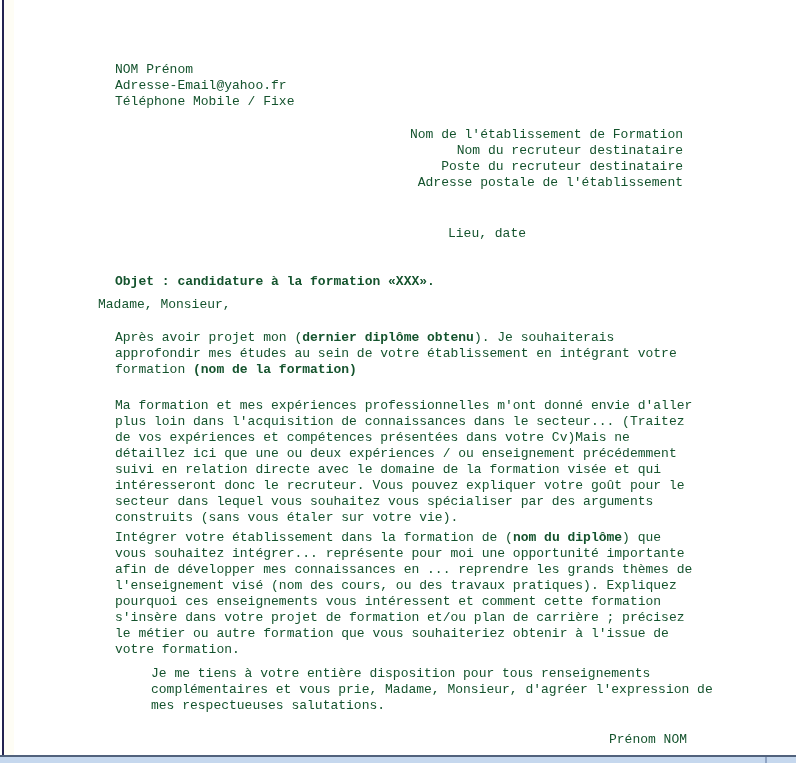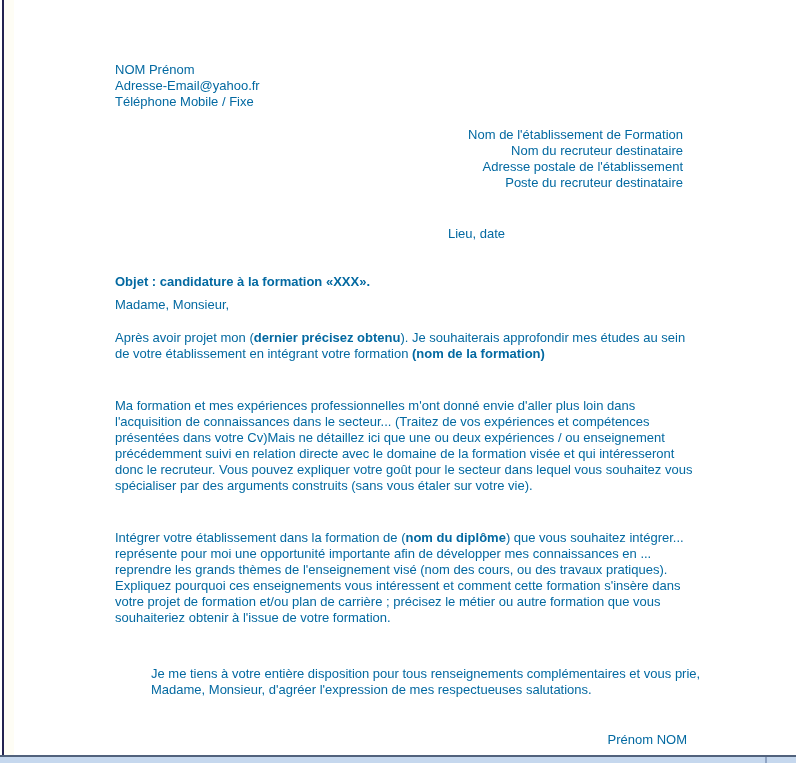--- a/index.html
+++ b/index.html
@@ -5,24 +5,24 @@
   html, body {
     margin: 0;
     padding: 0;
     background: #ffffff;
   }
   .page {
     position: relative;
     width: 796px;
     height: 763px;
     background: #ffffff;
-    font-family: Liberation Sans, sans-serif;
+    font-family: Liberation Mono, monospace;
     font-size: 13px;
     line-height: 16px;
-    color: #0369a1;
+    color: #14532d;
     overflow: hidden;
   }
   .left-border {
     position: absolute;
     left: 2px;
     top: 0;
     width: 2px;
     height: 757px;
     background: #23234f;
   }
@@ -77,21 +77,21 @@
   .subject {
     position: absolute;
     left: 115px;
     top: 262px;
     font-weight: bold;
     width: 600px;
     margin-top: 12px;
   }
   .salutation {
     position: absolute;
-    left: 115px;
+    left: 98px;
     top: 297px;
   }
   .para {
     position: absolute;
     left: 115px;
     width: 585px;
     text-align: left;
   }
   .para-1 { top: 330px; }
   .para-2 { top: 398px; }
@@ -115,31 +115,31 @@
 
   <div class="sender">
     <div>NOM Prénom</div>
     <div>Adresse-Email@yahoo.fr</div>
     <div>Téléphone Mobile / Fixe</div>
   </div>
 
   <div class="recipient">
     <div>Nom de l'établissement de Formation</div>
     <div>Nom du recruteur destinataire</div>
+    <div>Poste du recruteur destinataire</div>
     <div>Adresse postale de l'établissement</div>
-    <div>Poste du recruteur destinataire</div>
   </div>
 
   <div class="place-date">Lieu, date</div>
 
   <div class="subject">Objet : candidature à la formation «XXX».</div>
 
   <div class="salutation">Madame, Monsieur,</div>
 
-  <div class="para para-1"><span>Après avoir projet mon (</span><b>dernier précisez obtenu</b><span>). Je souhaiterais approfondir mes études au sein de votre établissement en intégrant votre formation </span><b>(nom de la formation)</b></div>
+  <div class="para para-1"><span>Après avoir projet mon (</span><b>dernier diplôme obtenu</b><span>). Je souhaiterais approfondir mes études au sein de votre établissement en intégrant votre formation </span><b>(nom de la formation)</b></div>
 
   <div class="para para-2">Ma formation et mes expériences professionnelles m'ont donné envie d'aller plus loin dans l'acquisition de connaissances dans le secteur... (Traitez de vos expériences et compétences présentées dans votre Cv)Mais ne détaillez ici que une ou deux expériences / ou enseignement précédemment suivi en relation directe avec le domaine de la formation visée et qui intéresseront donc le recruteur. Vous pouvez expliquer votre goût pour le secteur dans lequel vous souhaitez vous spécialiser par des arguments construits (sans vous étaler sur votre vie).</div>
 
   <div class="para para-3"><span>Intégrer votre établissement dans la formation de (</span><b>nom du diplôme</b><span>) que vous souhaitez intégrer... représente pour moi une opportunité importante afin de développer mes connaissances en ... reprendre les grands thèmes de l'enseignement visé (nom des cours, ou des travaux pratiques). Expliquez pourquoi ces enseignements vous intéressent et comment cette formation s'insère dans votre projet de formation et/ou plan de carrière ; précisez le métier ou autre formation que vous souhaiteriez obtenir à l'issue de votre formation.</span></div>
 
   <div class="para para-4">Je me tiens à votre entière disposition pour tous renseignements complémentaires et vous prie, Madame, Monsieur, d'agréer l'expression de mes respectueuses salutations.</div>
 
   <div class="signature">Prénom NOM</div>
 
   <div class="bottom-line"></div>

